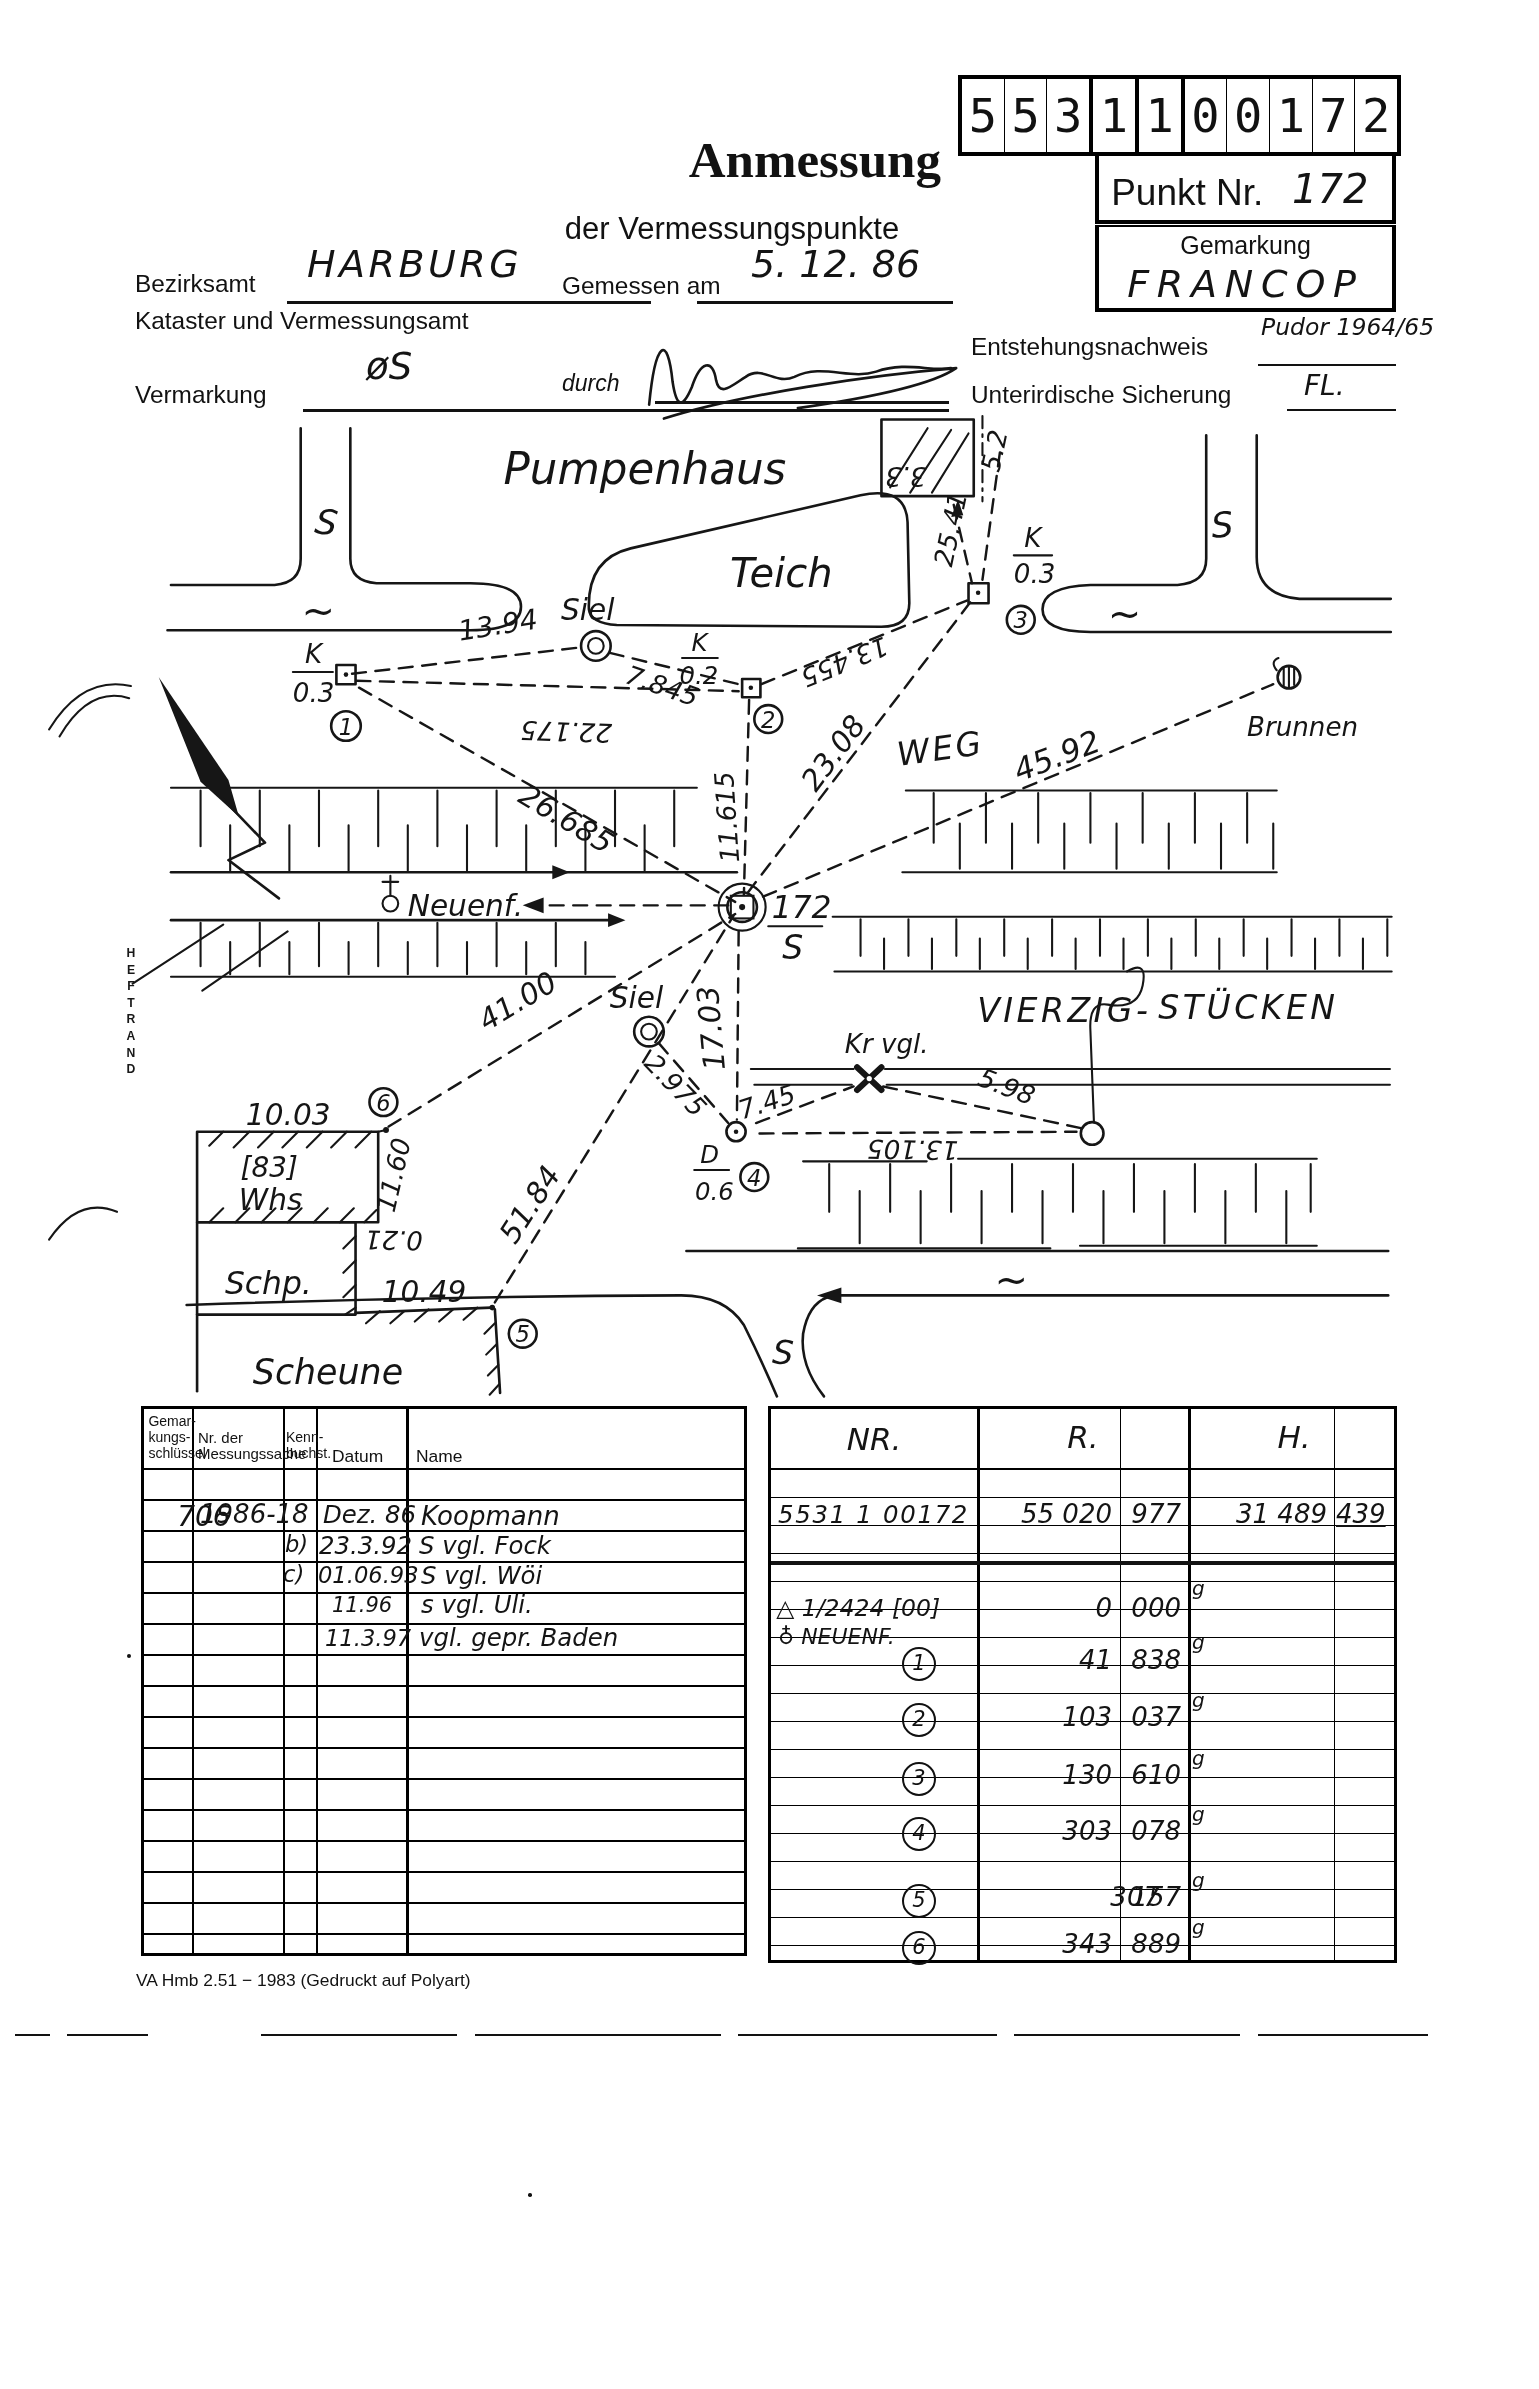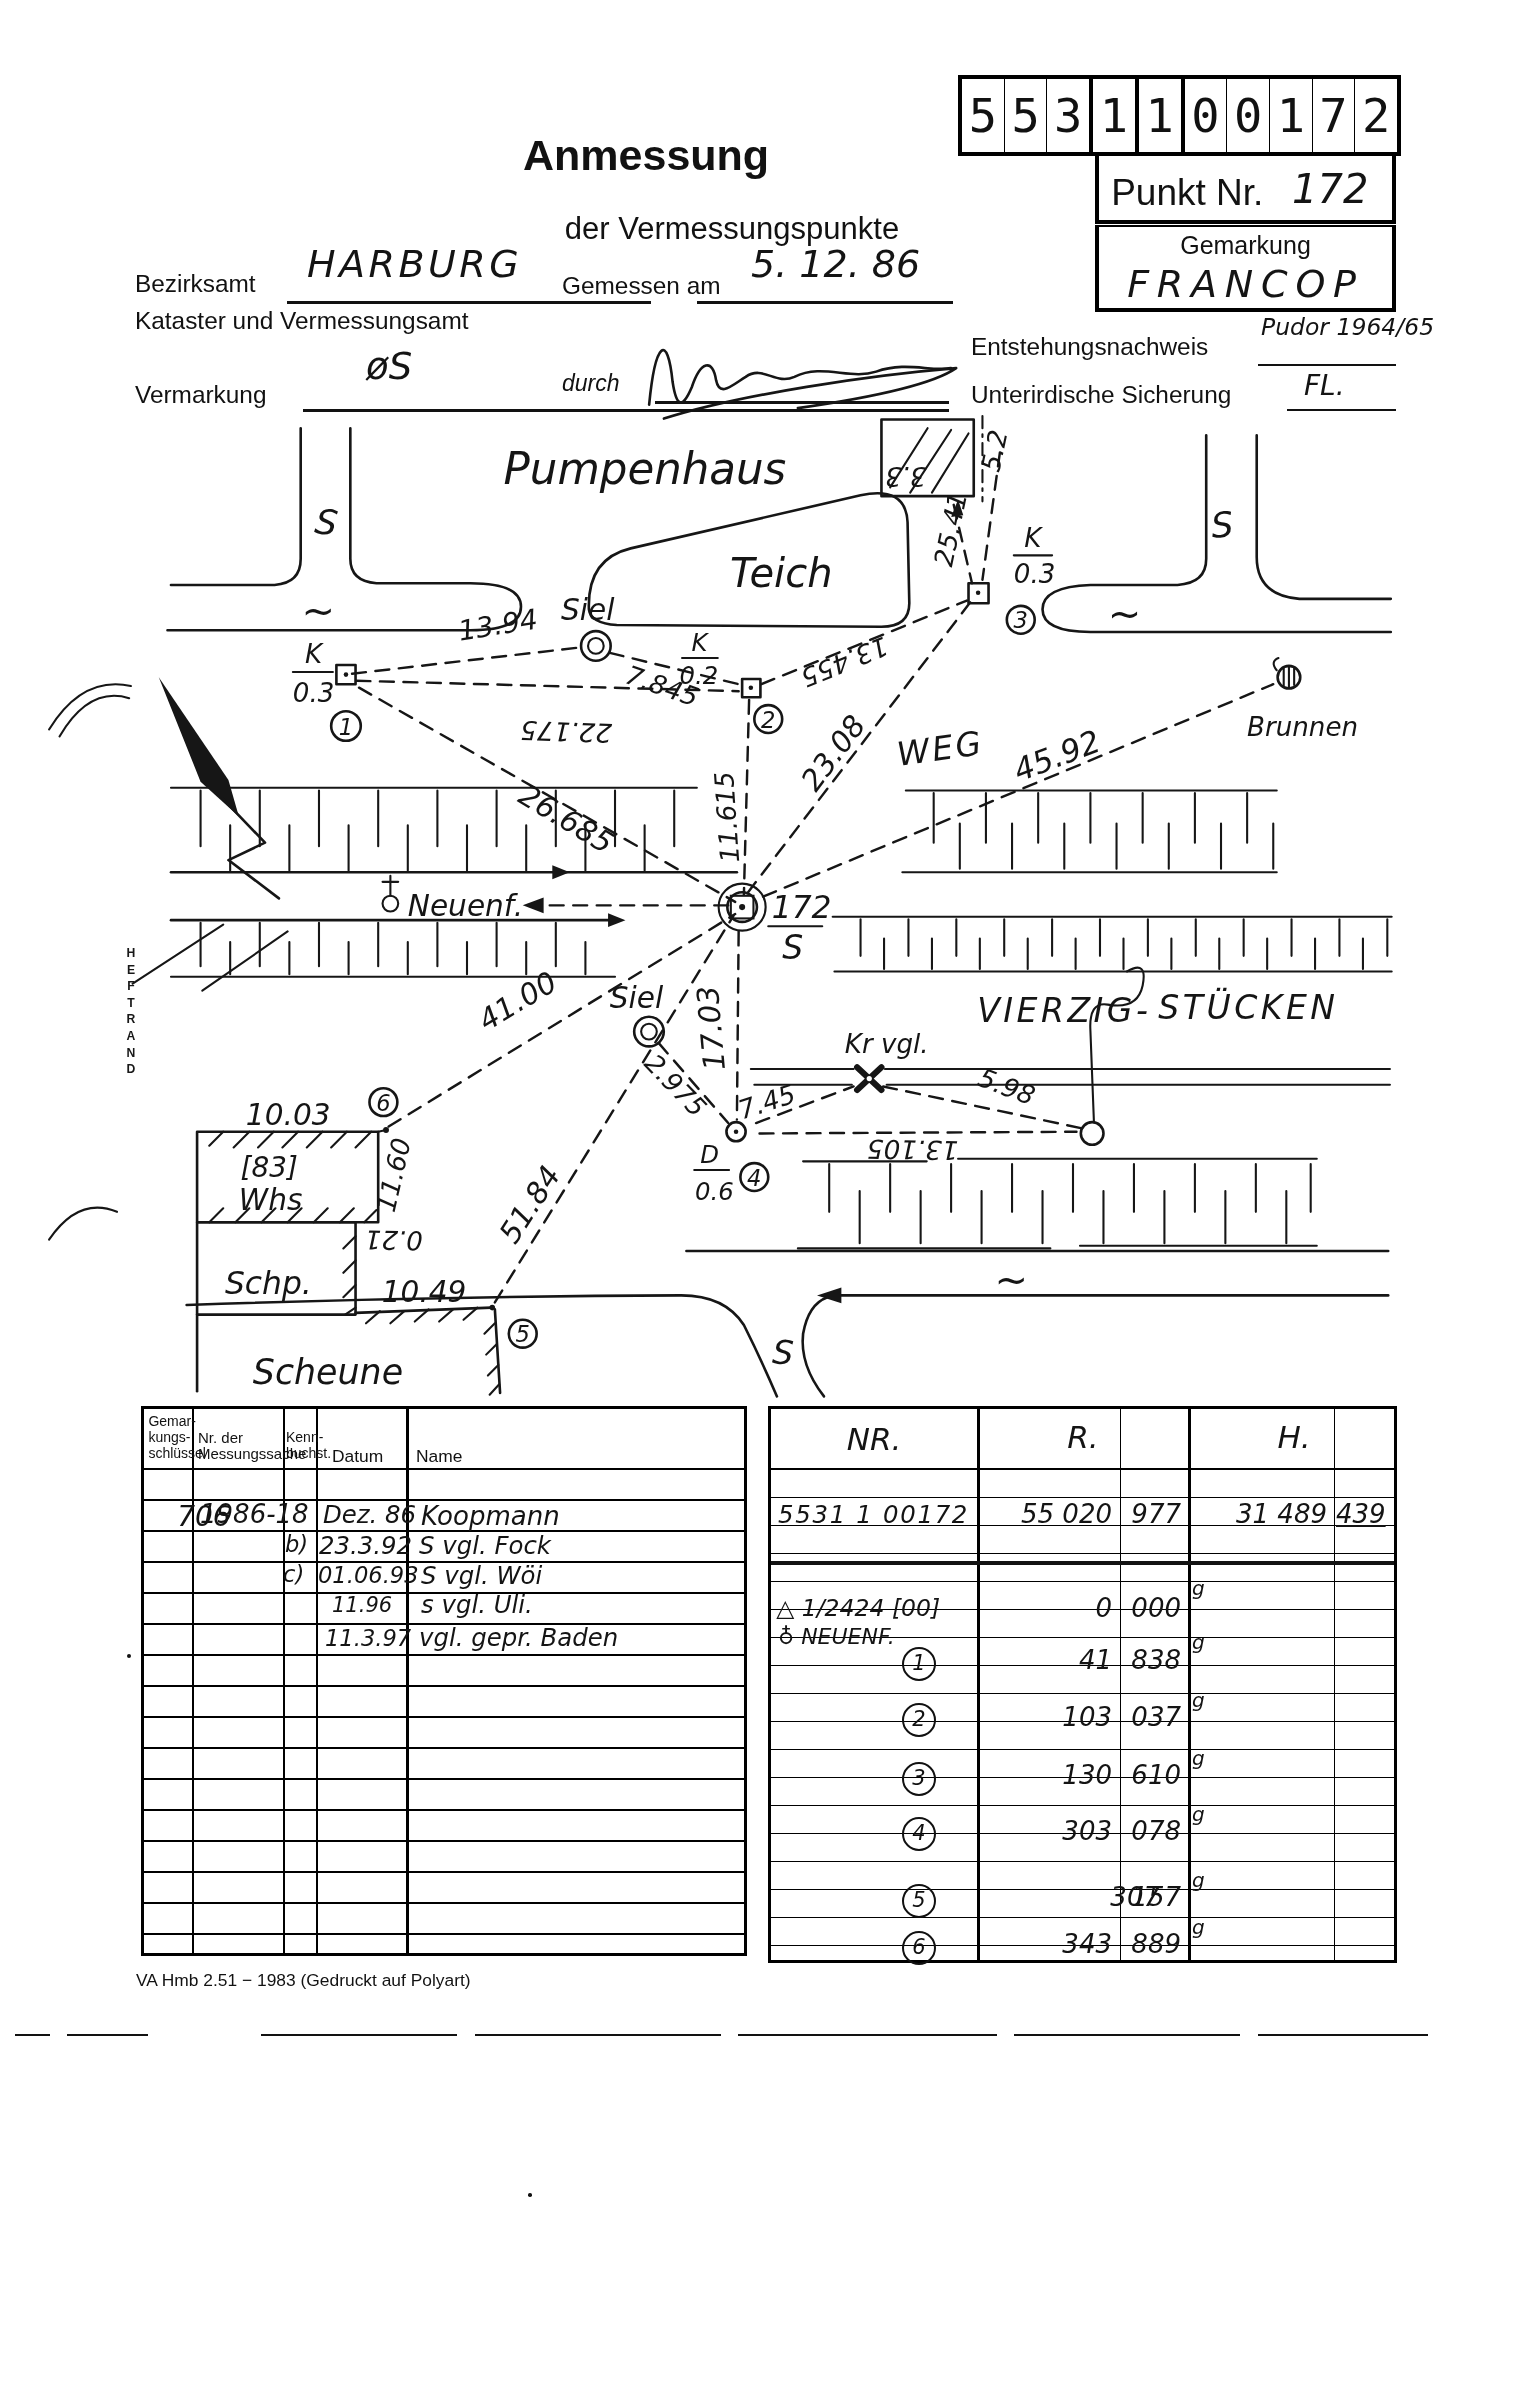--- a/index.html
+++ b/index.html
@@ -26,21 +26,21 @@
   .rval{position:absolute;text-align:right;font-size:26px;font-family:"DejaVu Sans",sans-serif;font-style:italic;color:#141414;}
   .hdr3{white-space:pre-line;position:absolute;line-height:15.7px;}
   #heftrand{writing-mode:vertical-rl;text-orientation:upright;letter-spacing:2.6px;
             font-size:12.2px;font-weight:bold;color:#181818;}
 </style>
 </head>
 <body>
 
 <div id="page">
 
-  <div class="abs pr" style="left:523px;top:131px;width:418px;text-align:left;font-size:43px;font-weight:bold;">Anmessung</div>
+  <div class="abs pr" style="left:523px;top:131px;width:418px;text-align:right;font-size:51px;font-weight:bold;font-family:Liberation Serif, serif;">Anmessung</div>
   <div class="abs pr" style="left:523px;top:211px;width:418px;text-align:center;font-size:31px;">der Vermessungspunkte</div>
 
   <div class="abs pr" style="left:135px;top:270px;font-size:24.4px;">Bezirksamt</div>
   <div class="abs hw" style="left:307px;top:242px;font-size:38px;letter-spacing:3.5px;">HARBURG</div>
   <div class="rule" style="left:287px;top:301px;width:364px;height:2.6px;"></div>
   <div class="abs pr" style="left:135px;top:307px;font-size:24.4px;">Kataster und Vermessungsamt</div>
 
   <div class="abs pr" style="left:562px;top:272px;font-size:24.4px;">Gemessen am</div>
   <div class="abs hw" style="left:751px;top:242px;font-size:38px;">5. 12. 86</div>
   <div class="rule" style="left:697px;top:301px;width:256px;height:2.6px;"></div>

